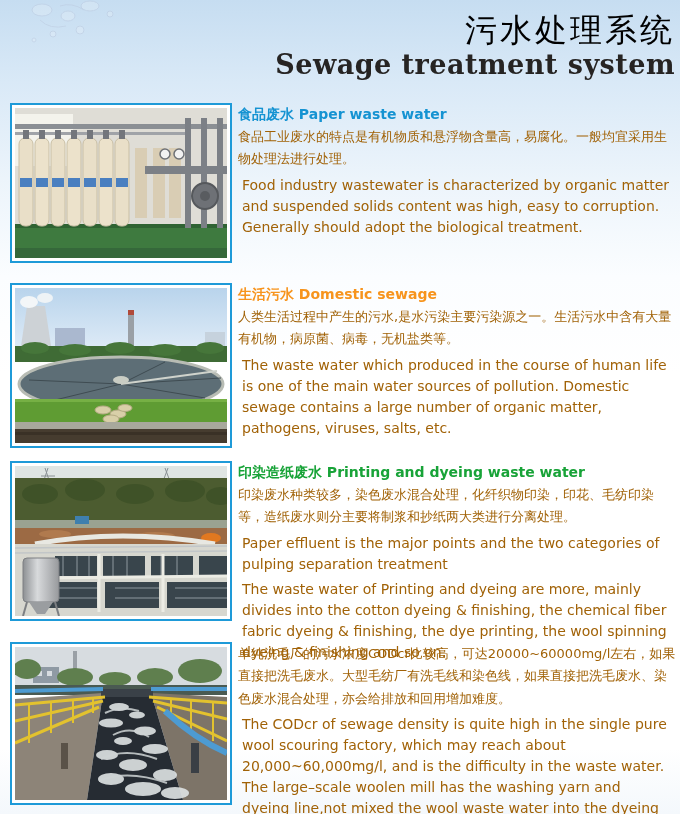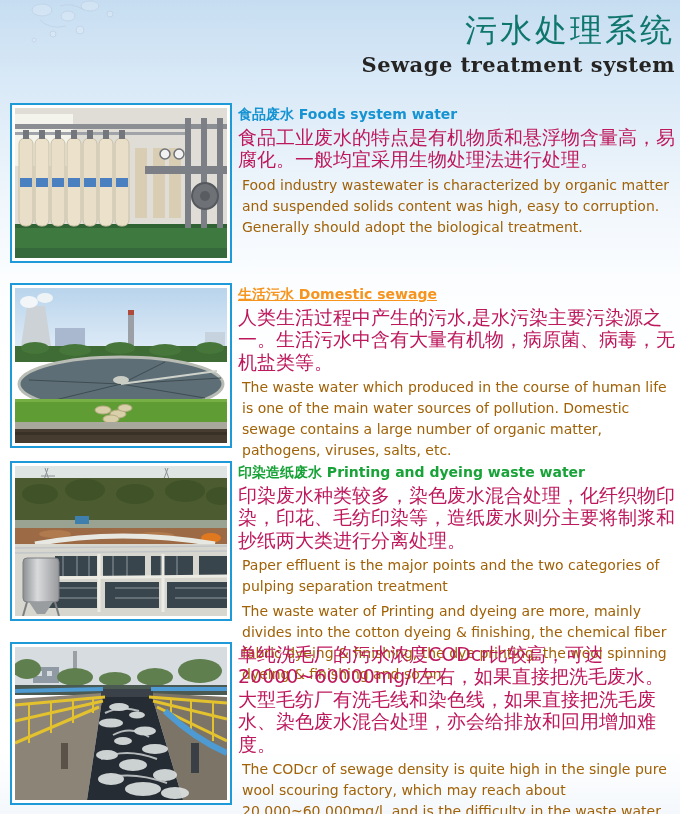--- a/index.html
+++ b/index.html
@@ -4,39 +4,39 @@
 <style>
   html,body{margin:0;padding:0;}
   body{
     width:680px;height:814px;position:relative;overflow:hidden;
     font-family:"DejaVu Sans","Liberation Sans",sans-serif;
     background:linear-gradient(180deg,#c6ddf1 0%,#d9e9f7 10%,#ecf4fb 22%,#fbfdff 34%,#ffffff 46%,#ffffff 92%,#f4f8fc 100%);
   }
   .bubbles{position:absolute;left:20px;top:0;opacity:.55;}
   .header{position:absolute;top:12px;right:5px;text-align:right;}
   .title-zh{
-    font-size:32px;color:#0f766e;letter-spacing:3px;font-weight:500;line-height:36px;
+    font-size:32px;color:#000000;letter-spacing:3px;font-weight:500;line-height:36px;
   }
   .title-en{
     font-family:"DejaVu Serif","Liberation Serif",serif;
-    font-size:21px;font-weight:bold;color:#262423;line-height:32px;margin-top:1px;letter-spacing:.5px;text-align:center;
+    font-size:27px;font-weight:bold;color:#262423;line-height:32px;margin-top:1px;letter-spacing:.5px;text-align:center;
   }
   .section{position:absolute;left:10px;width:666px;}
   .sec1{top:103px;}
   .sec2{top:283px;}
   .sec3{top:461px;}
   .sec4{top:642px;}
   .photo-frame{
     position:absolute;left:0;top:0;
     border:2px solid #1e9ad8;background:#ffffff;padding:3px;line-height:0;
   }
   .photo-frame svg{display:block;}
   .text-col{margin-left:228px;padding-top:1px;}
   .sec-heading{font-size:14px;font-weight:bold;line-height:20px;margin:0 0 2px 0;}
-  .body-zh{font-size:19px;color:#be185d;line-height:22.4px;margin:0;}
+  .body-zh{font-size:13px;color:#a16207;line-height:22.4px;margin:0;}
   .body-en{font-size:14px;color:#a16207;line-height:21px;margin:4px;}
 </style>
 </head>
 <body>
 
 <svg class="bubbles" width="130" height="48" viewBox="0 0 130 48">
   <g fill="rgba(255,255,255,0.35)" stroke="#bccadf" stroke-width="1">
     <ellipse cx="22" cy="10" rx="10" ry="6"></ellipse>
     <ellipse cx="48" cy="16" rx="7" ry="5"></ellipse>
     <ellipse cx="70" cy="6" rx="9" ry="5"></ellipse>
@@ -104,21 +104,21 @@
         <rect x="130" y="58" width="82" height="8"></rect>
       </g>
       <circle cx="190" cy="88" r="13" fill="#6e7176" stroke="#55585c" stroke-width="2"></circle>
       <circle cx="190" cy="88" r="5" fill="#595c60"></circle>
       <circle cx="150" cy="46" r="5" fill="#f2f2f2" stroke="#6e7176" stroke-width="1.5"></circle>
       <circle cx="164" cy="46" r="5" fill="#f2f2f2" stroke="#6e7176" stroke-width="1.5"></circle>
       <rect x="0" y="140" width="212" height="10" fill="#35683a"></rect>
     </svg>
   </div>
   <div class="text-col">
-    <p class="sec-heading" style="color: rgb(21, 147, 210);">食品废水 Foods system water</p>
+    <p class="sec-heading" style="color: rgb(21, 147, 210);">食品废水 Paper waste water</p>
     <p class="body-zh">食品工业废水的特点是有机物质和悬浮物含量高，易腐化。一般均宜采用生物处理法进行处理。</p>
     <p class="body-en">Food industry wastewater is characterized by organic matter and suspended solids content was high, easy to corruption. Generally should adopt the biological treatment.</p>
   </div>
 </div>
 
 <div class="section sec2">
   <div class="photo-frame">
     <svg width="212" height="155" viewBox="0 0 212 155">
       <defs>
         <linearGradient id="sky2" x1="0" y1="0" x2="0" y2="1">
@@ -159,21 +159,21 @@
           <ellipse cx="103" cy="126" rx="8" ry="4"></ellipse>
         <ellipse cx="96" cy="131" rx="8" ry="4"></ellipse>
           <ellipse cx="110" cy="120" rx="7" ry="3.5"></ellipse>
       </g>
       <rect x="0" y="134" width="212" height="7" fill="#a8a89c"></rect>
       <rect x="0" y="141" width="212" height="14" fill="#463c2f"></rect>
       <rect x="0" y="144" width="212" height="3" fill="#3a3126"></rect>
     </svg>
   </div>
   <div class="text-col">
-    <p class="sec-heading" style="color: rgb(247, 148, 29); text-decoration: underline;">生活污水 Domestic sewage</p>
+    <p class="sec-heading" style="color: rgb(247, 148, 29);">生活污水 Domestic sewage</p>
     <p class="body-zh">人类生活过程中产生的污水,是水污染主要污染源之一。生活污水中含有大量有机物，病原菌、病毒，无机盐类等。</p>
     <p class="body-en">The waste water which produced in the course of human life is one of the main water sources of pollution. Domestic sewage contains a large number of organic matter, pathogens, viruses, salts, etc.</p>
   </div>
 </div>
 
 <div class="section sec3">
   <div class="photo-frame">
     <svg width="212" height="150" viewBox="0 0 212 150">
       <rect width="212" height="22" fill="#dfe5e3"></rect>
       <g stroke="#8b9295" stroke-width="1" fill="none">

